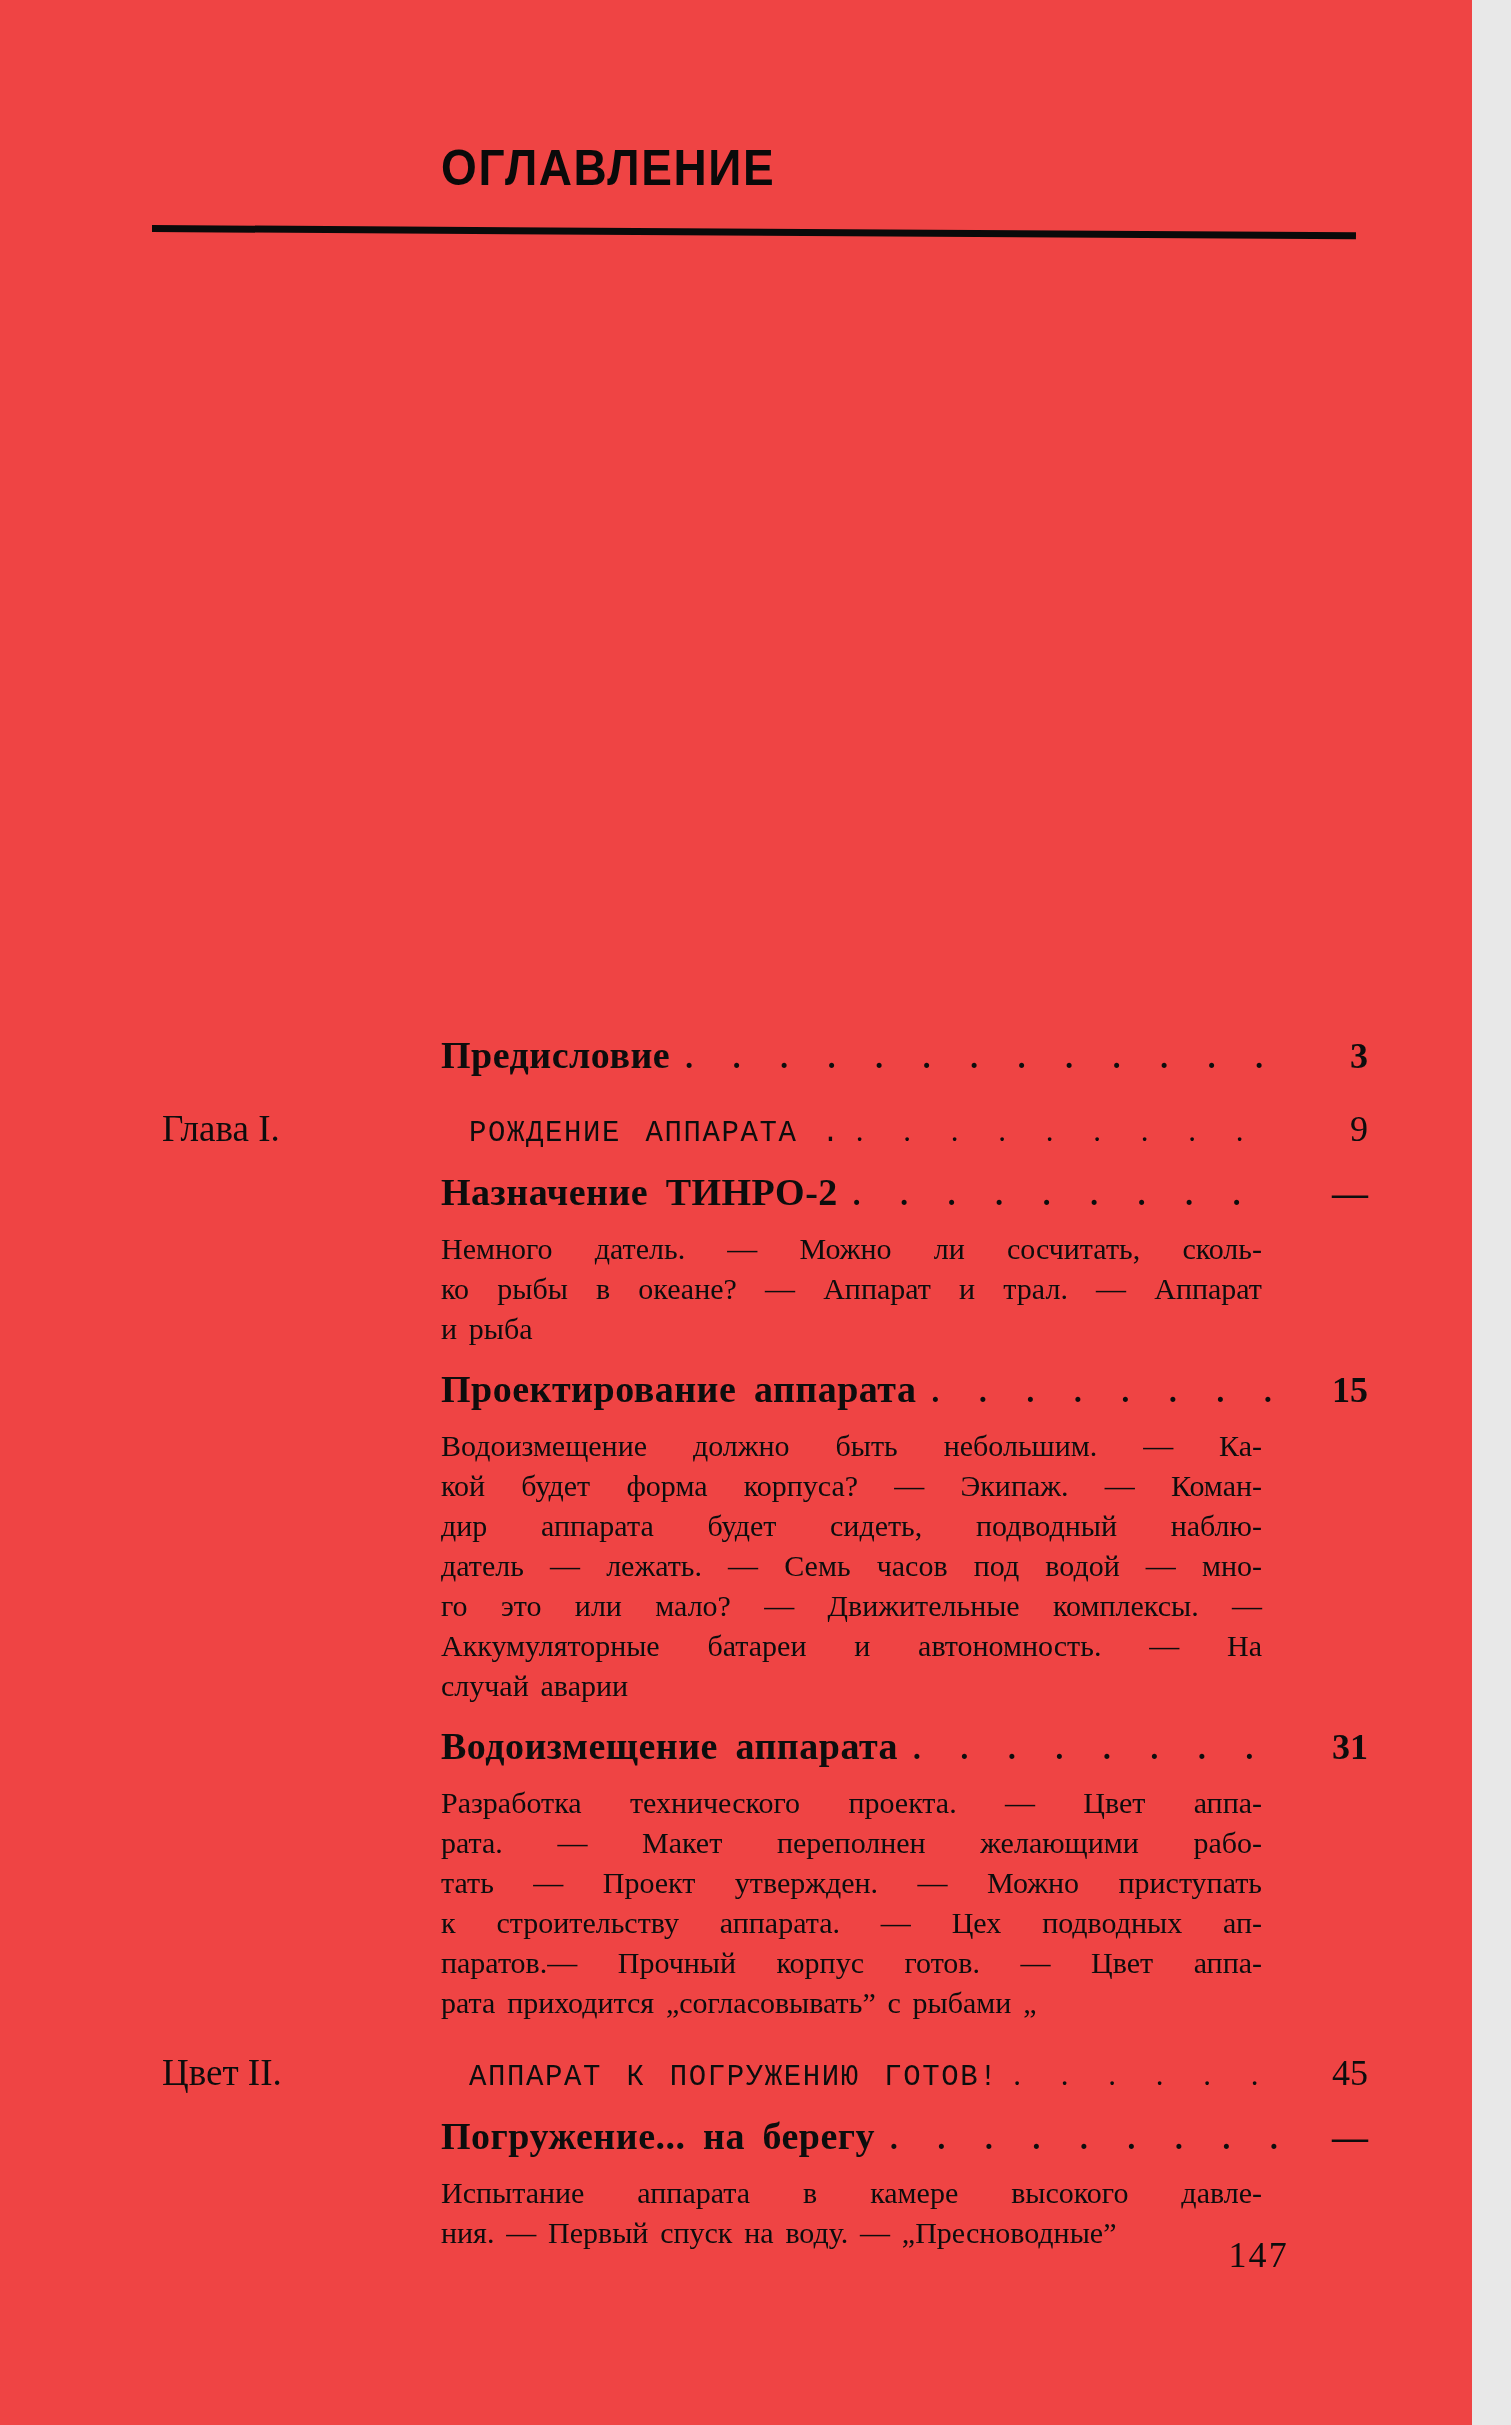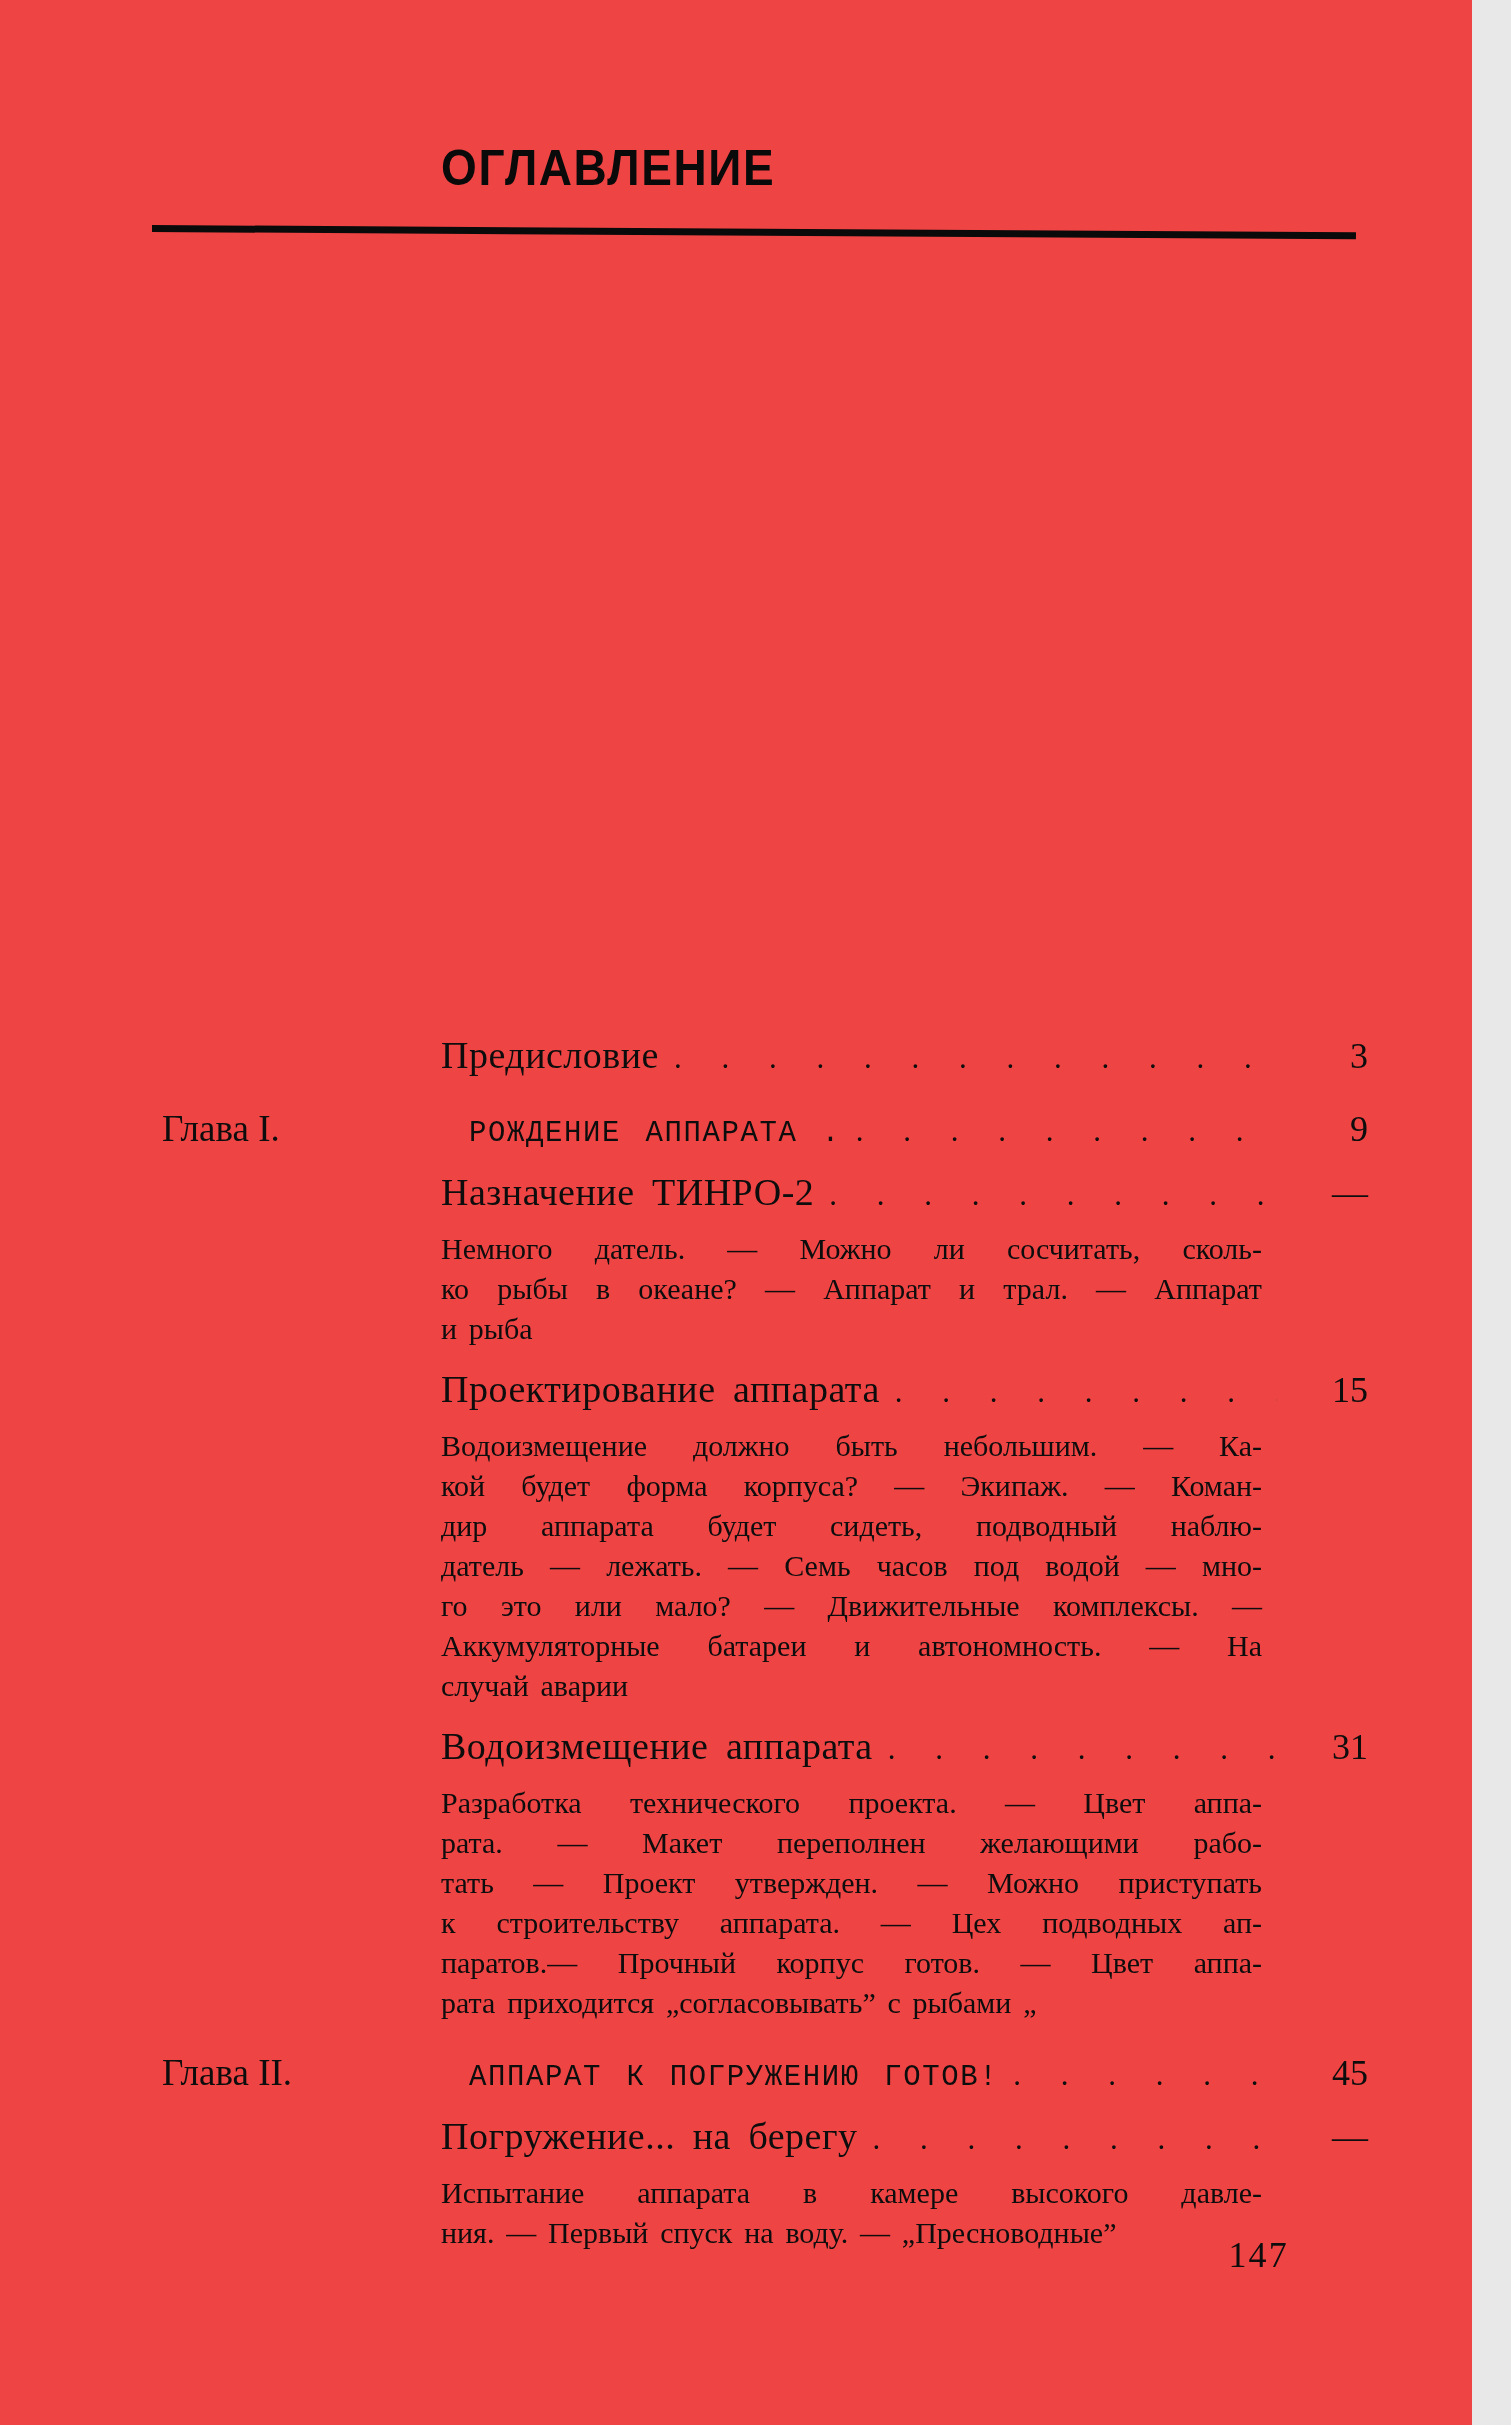--- a/index.html
+++ b/index.html
@@ -41,21 +41,21 @@
   .toc {
     position: absolute;
     left: 162px;
     top: 1015px;
     width: 1206px;
   }
   .toc-row {
     display: flex;
     align-items: baseline;
   }
-  .toc-row.section { margin-top: 18.3px; }
+  .toc-row.section { margin-top: 18.3px; font-weight: bold; }
   .toc-row.chapter { margin-top: 27px; gap: 28px; }
   .chapter-label {
     flex: 0 0 279px;
     font-size: 37px;
     line-height: 1.25;
     white-space: nowrap;
   }
   .row-main {
     flex: 1;
     display: flex;
@@ -183,21 +183,21 @@
       </div>
       <div class="desc">
         <div class="desc-line">Разработка технического проекта. — Цвет аппа-</div>
         <div class="desc-line">рата. — Макет переполнен желающими рабо-</div>
         <div class="desc-line">тать — Проект утвержден. — Можно приступать</div>
         <div class="desc-line">к строительству аппарата. — Цех подводных ап-</div>
         <div class="desc-line">паратов.— Прочный корпус готов. — Цвет аппа-</div>
         <div class="desc-line">рата приходится „согласовывать” с рыбами „</div>
       </div>
       <div class="toc-row chapter">
-        <div class="chapter-label">Глава II.</div>
+        <div class="chapter-label">Цвет II.</div>
         <div class="row-main">
           <span class="row-title">АППАРАТ К ПОГРУЖЕНИЮ ГОТОВ!</span>
           <span class="dots">. . . . . . . . . . . . . . . . . . . . . . . . . . . . . . . . . . . . . . . .</span>
           <span class="page-col">45</span>
         </div>
       </div>
       <div class="toc-row section">
         <div class="chapter-label"></div>
         <div class="row-main">
           <span class="row-title">Погружение... на берегу</span>

